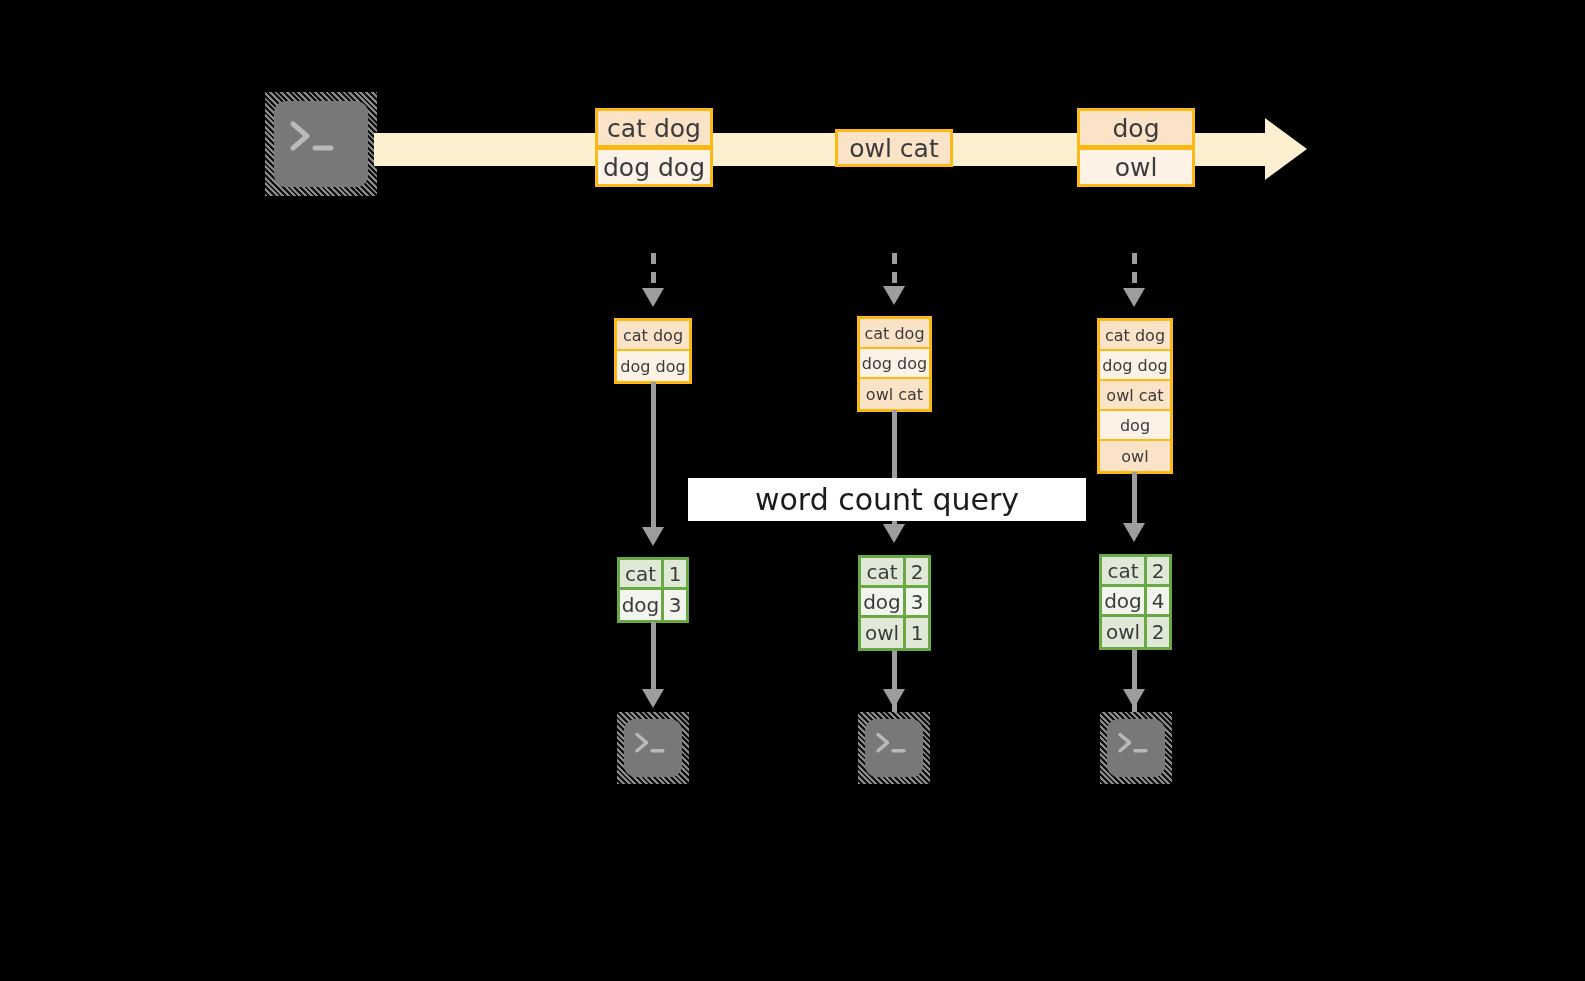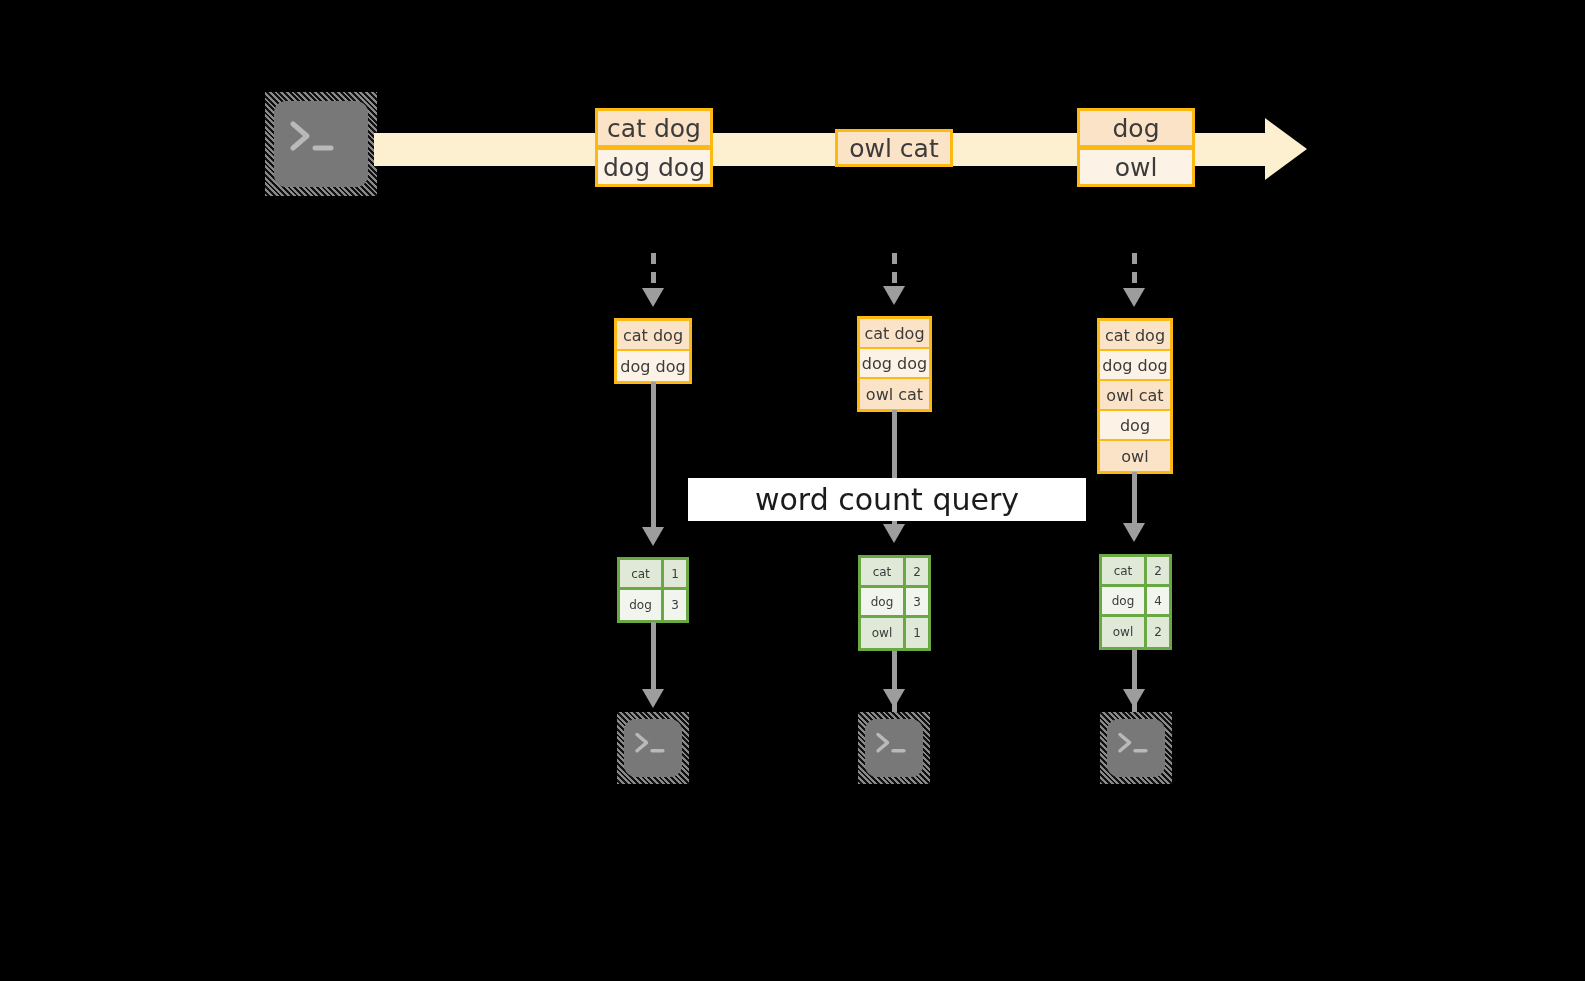--- a/index.html
+++ b/index.html
@@ -33,21 +33,21 @@
               background:#fbe3c7;border-bottom:2px solid #fdb913;
               white-space:nowrap;}
   .stack .row.lite{background:#fdf2e6;}
   .stack .row:last-child{border-bottom:none;}
 
   
   .grid{position:absolute;box-sizing:border-box;border:3px solid #6aa844;}
   .grid .grow{display:flex;box-sizing:border-box;border-bottom:3px solid #6aa844;}
   .grid .grow:last-child{border-bottom:none;}
   .grid .gc{box-sizing:border-box;display:flex;align-items:center;
-            justify-content:center;font-size:12px;color:#3b3b3b;
+            justify-content:center;font-size:20px;color:#3b3b3b;
             background:#e0e9d8;}
   .grid .grow.lite .gc{background:#f1f5ee;}
   .grid .gc.k{border-right:3px solid #6aa844;}
 
   
   .gshaft{position:absolute;background:#9d9d9d;width:5px;}
   .gshaft.dash{background:none;
     background-image:repeating-linear-gradient(to bottom,#9d9d9d 0 11px,transparent 11px 19px);}
   .ghead{position:absolute;width:0;height:0;
          border-left:11px solid transparent;border-right:11px solid transparent;

